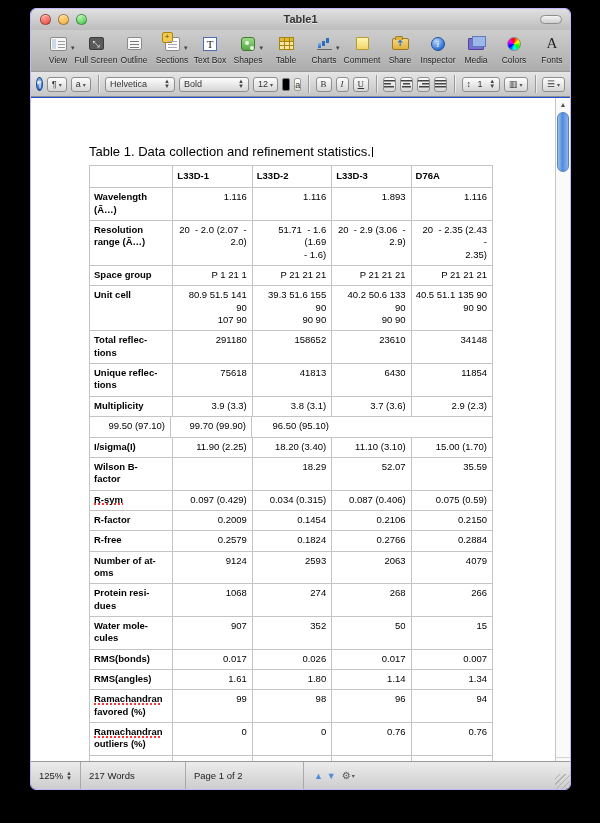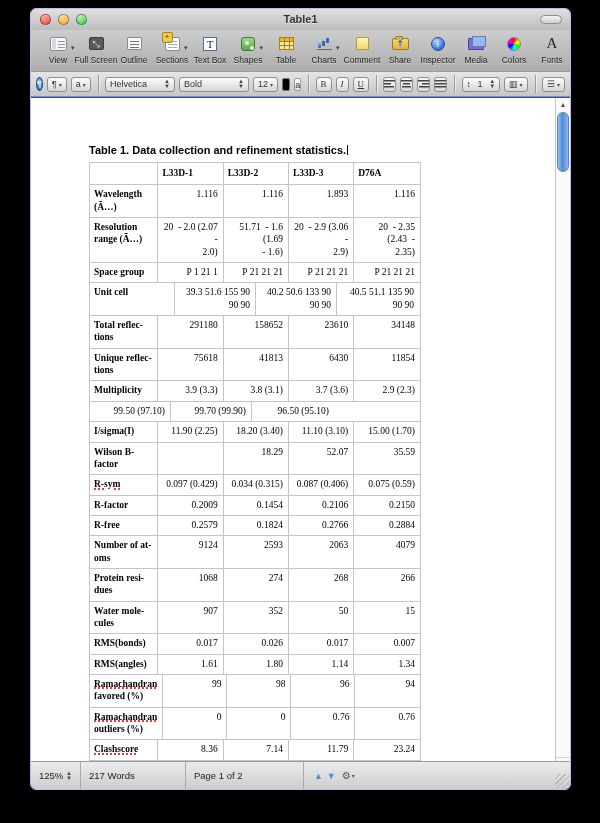--- a/index.html
+++ b/index.html
@@ -85,24 +85,24 @@
     font-size:9px; text-align:center; line-height:12px; color:#333; }
   .fdiv { width:1px; height:18px; background:#9a9a9a; margin:0 3px; box-shadow:1px 0 0 rgba(255,255,255,.55); }
   .biu { width:17px; font-family:"Liberation Serif",serif; }
   .biu.i { font-style:italic; } .biu.u { text-decoration:underline; }
   .alignsvg rect { fill:#444; }
   .fbtn.sq { width:19px; padding:0; }
 
   
   .docarea { position:absolute; left:0; right:0; top:89px; bottom:19px; background:#fff; overflow:hidden; }
   .doc-content { position:absolute; left:58px; top:46px; width:410px; color:#000; }
-  .doc-title { font-size:11px; font-weight:bold; margin-bottom:6px; }
+  .doc-title { font-size:13px; font-weight:normal; margin-bottom:6px; }
   .caret { display:inline-block; width:1px; height:10px; background:#000; vertical-align:-1px; margin-left:1px; }
 
-  .stats-table { border:1px solid #c4c4c4; border-bottom:none; width:332px;font-family:Liberation Serif, serif; }
+  .stats-table { border:1px solid #c4c4c4; border-bottom:none; width:404px; }
   .trow { display:flex; border-bottom:1px solid #c4c4c4; }
   .tcell { padding:3px 5px 4px 4px; font-size:9.5px; line-height:1.3; white-space:pre-wrap; }
   .tlabel { width:85px; font-weight:bold; border-right:1px solid #c4c4c4; }
   .tval { width:81px; text-align:right; border-right:1px solid #c4c4c4; }
   .trow .tcell:last-child { border-right:none; width:82px; }
   .thead .tcell { font-weight:bold; text-align:left; padding-top:4px; padding-bottom:5px; }
   .misspell { text-decoration:underline dotted #f33; text-decoration-thickness:1.5px; text-underline-offset:1px; }
 
   
   .vscroll { position:absolute; right:0; top:89px; bottom:19px; width:15px; background:#fafafa; border-left:1px solid #c6c6c6; }
@@ -347,20 +347,22 @@
             </div>
             <div class="trow">
               <div class="tcell tlabel">Space group</div>
               <div class="tcell tval">P 1 21 1</div>
               <div class="tcell tval">P 21 21 21</div>
               <div class="tcell tval">P 21 21 21</div>
               <div class="tcell tval">P 21 21 21</div>
             </div>
             <div class="trow">
               <div class="tcell tlabel">Unit cell</div>
+              <div class="tcell tval">80.9 51.5 141 90
+107 90</div>
               <div class="tcell tval">39.3 51.6 155 90
 90 90</div>
               <div class="tcell tval">40.2 50.6 133 90
 90 90</div>
               <div class="tcell tval">40.5 51.1 135 90
 90 90</div>
             </div>
             <div class="trow">
               <div class="tcell tlabel">Total reflec-
 tions</div>

